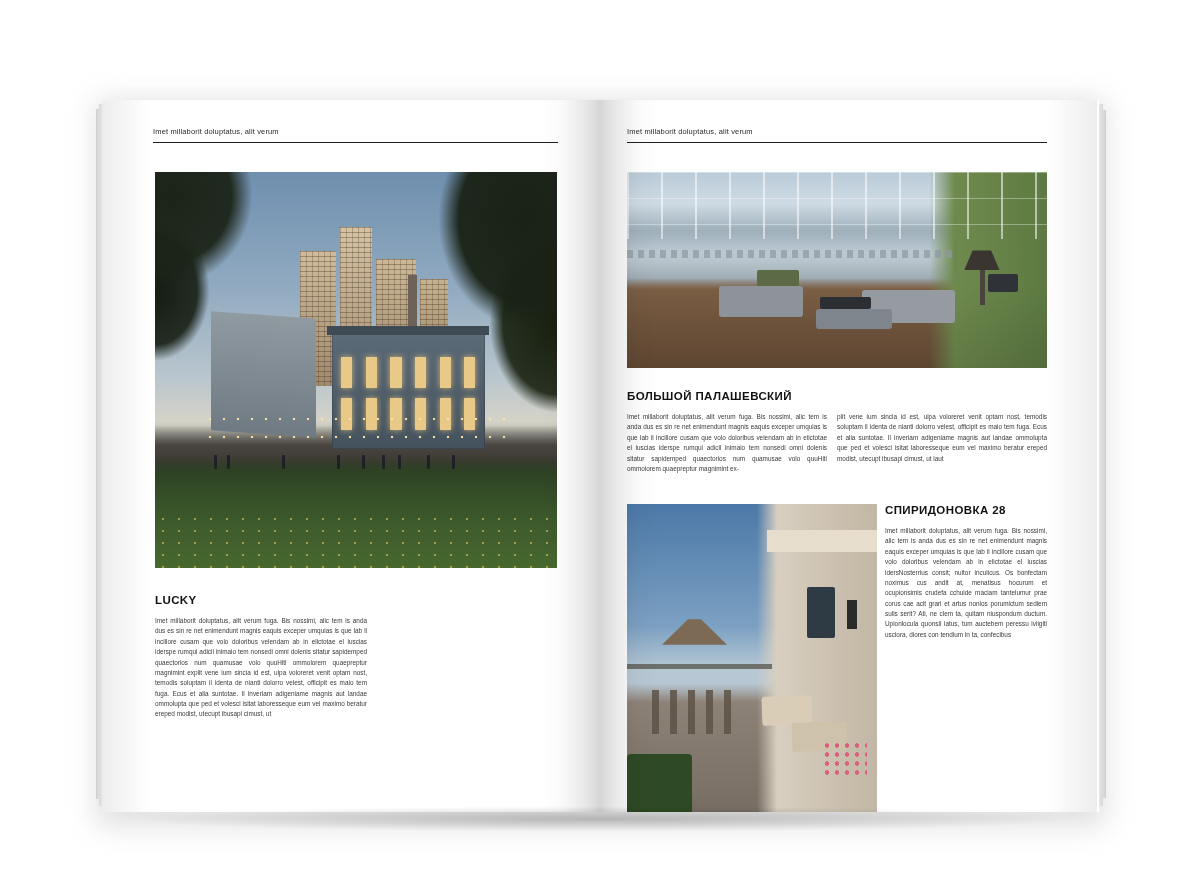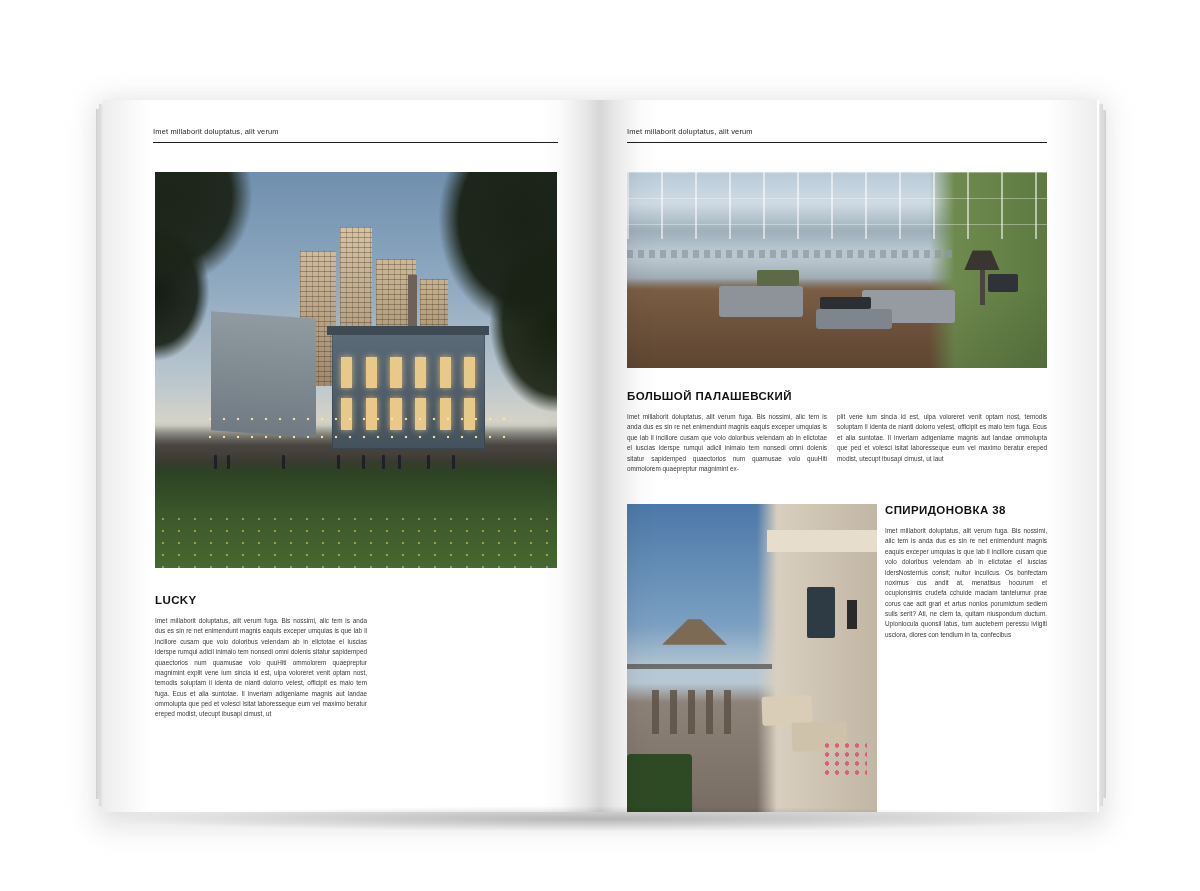--- a/index.html
+++ b/index.html
@@ -358,21 +358,21 @@
         <div class="lantern"></div>
         <div class="rail"></div>
         <div class="umbrella"></div>
         <div class="chairs"></div>
         <div class="lounger1"></div>
         <div class="lounger2"></div>
         <div class="flowers"></div>
         <div class="hedge"></div>
       </div>
 
-      <h2 class="headline" style="left:284px;top:404px;">СПИРИДОНОВКА 38</h2>
+      <h2 class="headline" style="left:284px;top:404px;">СПИРИДОНОВКА 28</h2>
 
       <div class="col" style="left:284px;top:426px;width:162px;">Imet millaborit doluptatus, alit verum fuga. Bis nossimi, alic tem is anda dus es sin re net enimendunt magnis eaquis exceper umquias is que lab il incillore cusam que volo doloribus velendam ab in elictotae el iuscias idersNosterrius consit; nultor inculicus. Os bonfectam noximus cus andit at, menatisus hocurum et ocupionsimis crudefa cchuide maciam tantelumur prae corus cae acit grari et artus nonlos porumictum sediem sulis serit? Ati, ne clem ta, quitam niuspondum ductum. Upionlocula quonsil latus, tum auctebem peressu iviigiti usciora, diores con tendium in ta, confecibus</div>
     </div>
   </div>
 
   <div class="gutter"></div>
   <div class="curl-l"></div>
   <div class="curl-r"></div>
   <div class="book-bottom"></div>
 </div>

